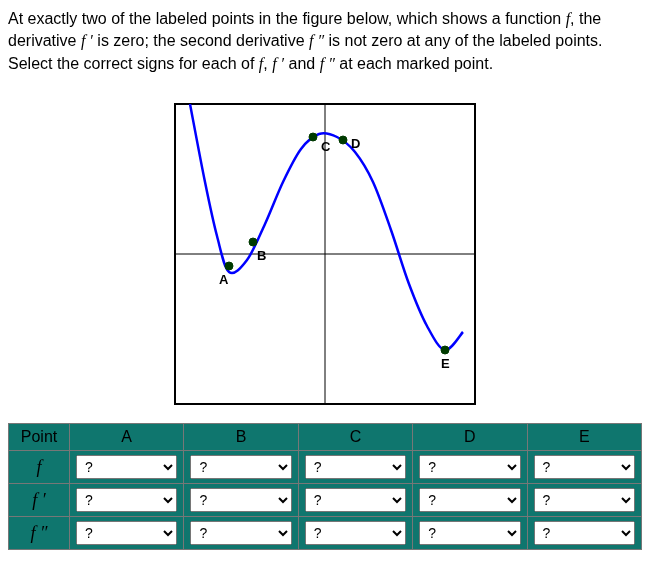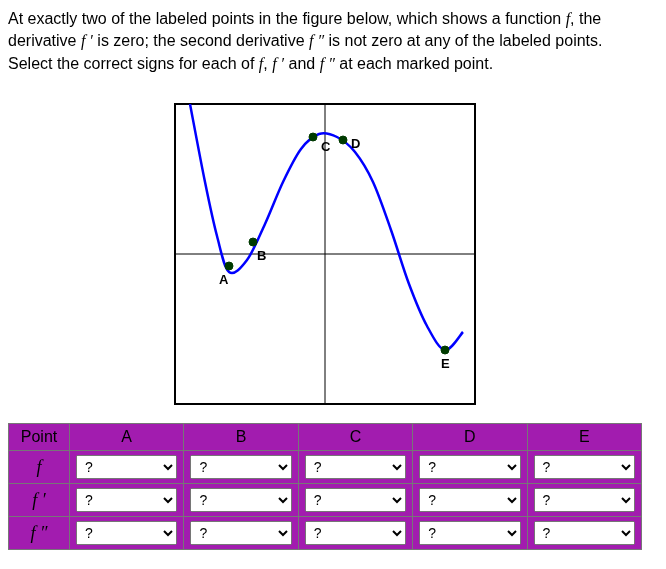--- a/index.html
+++ b/index.html
@@ -25,21 +25,21 @@
   }
   table.answers {
     border-collapse: collapse;
     width: 100%;
   }
   table.answers td, table.answers th {
     border: 1px solid #777;
     padding: 4px 6px;
     text-align: center;
     font-size: 16px;
-    background: #a21caf;
+    background: #0f766e;
     font-weight: normal;
   }
   table.answers th.rowhead {
     font-family: "Times New Roman", serif;
     font-style: italic;
     font-size: 18px;
     width: 48px;
   }
   table.answers th.colhead {
     font-family: Arial, sans-serif;

